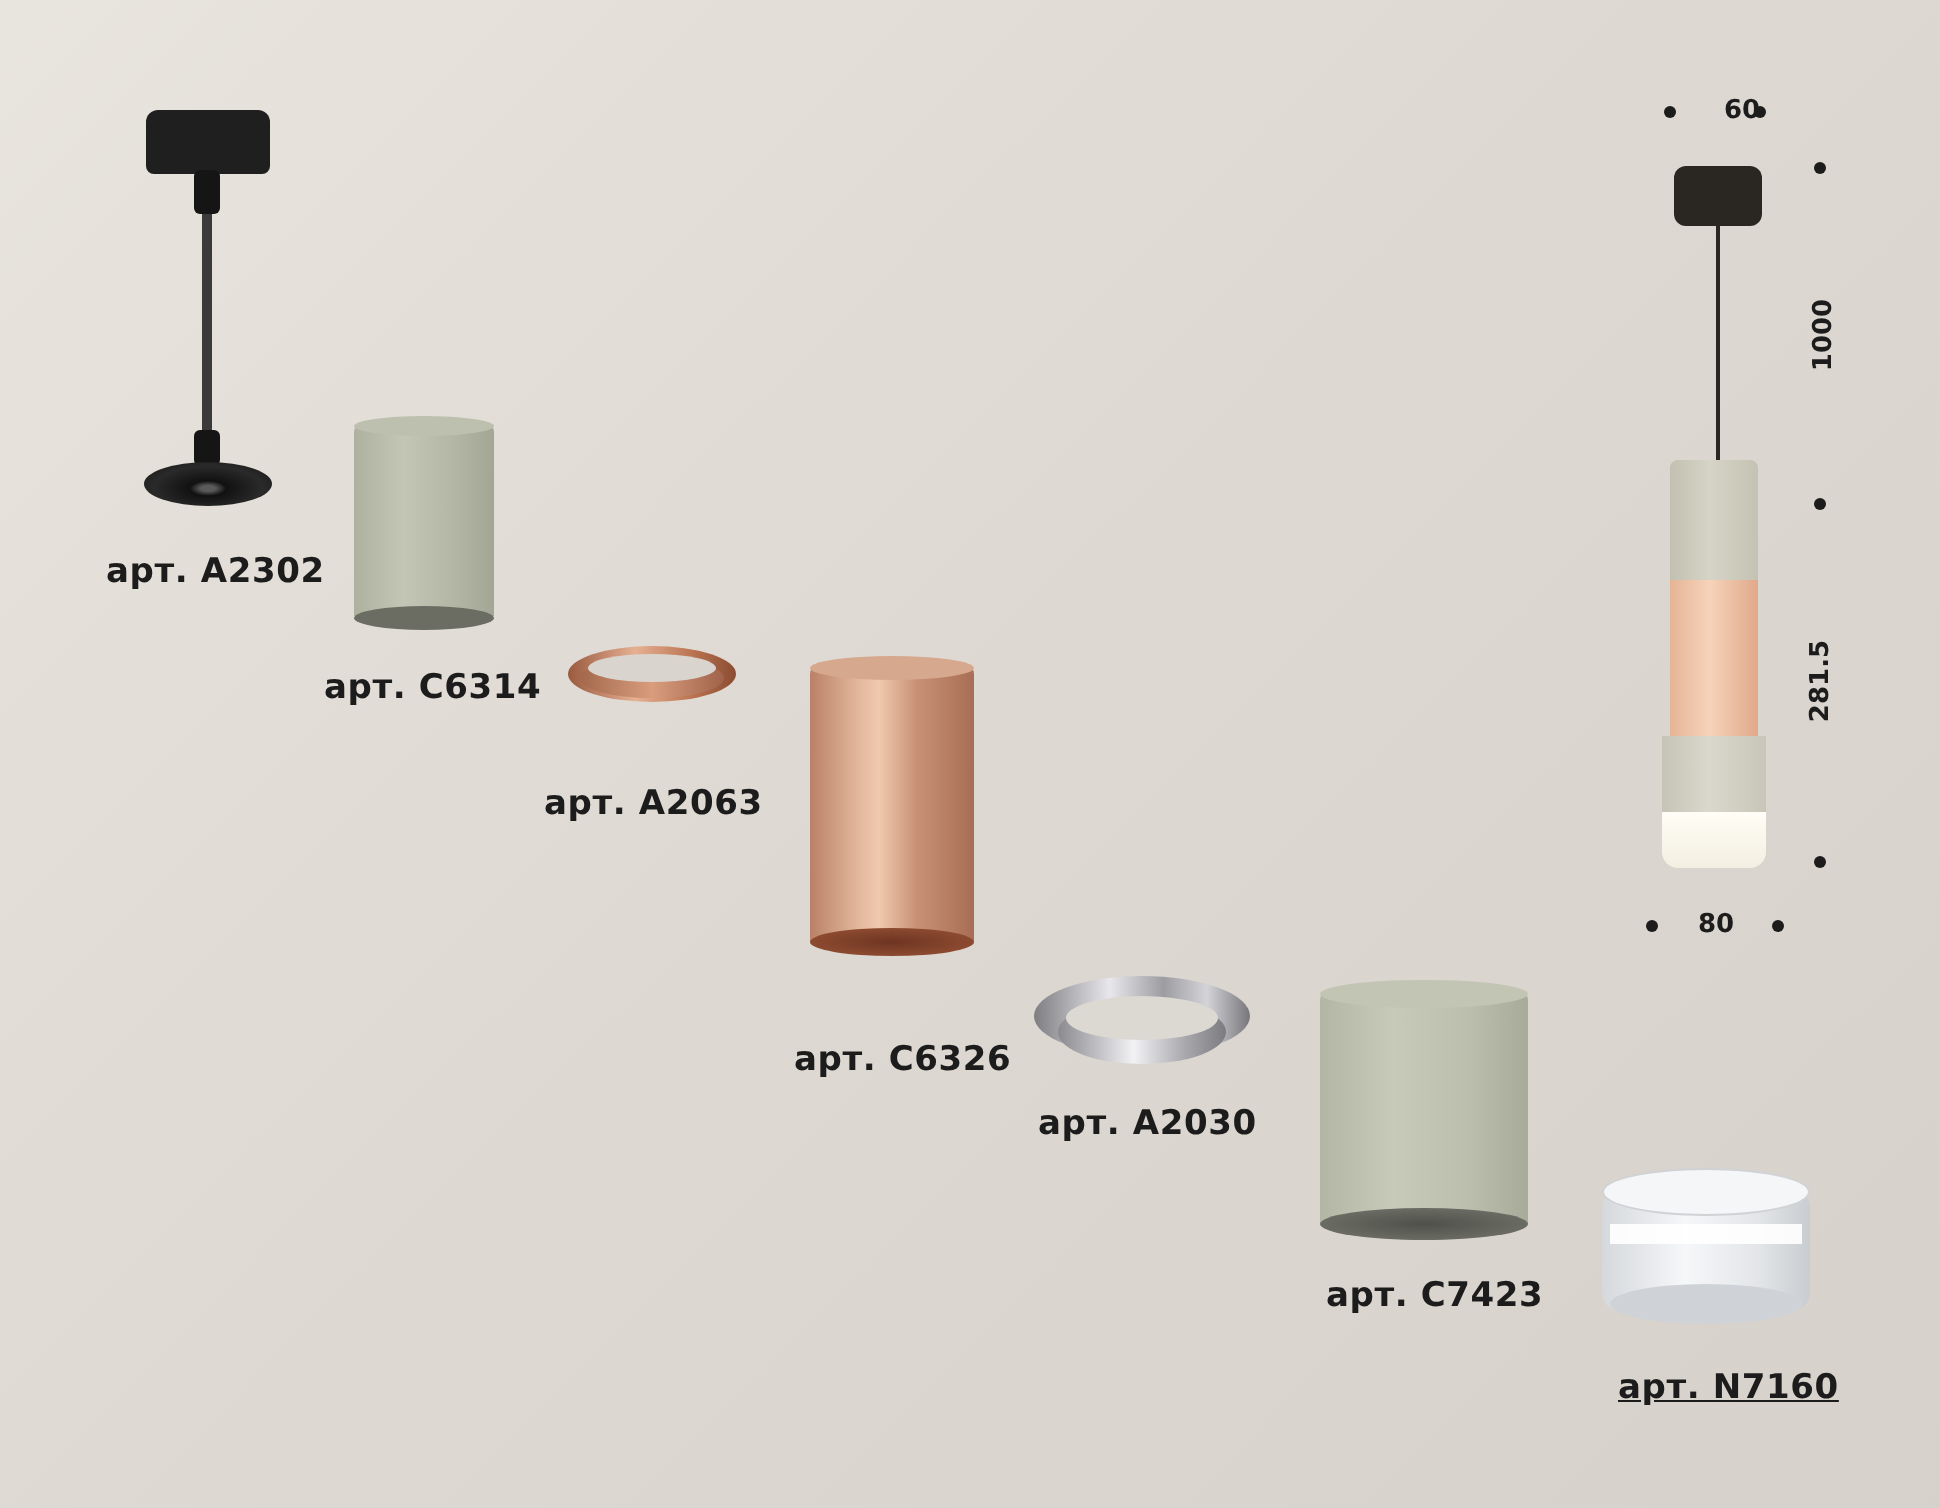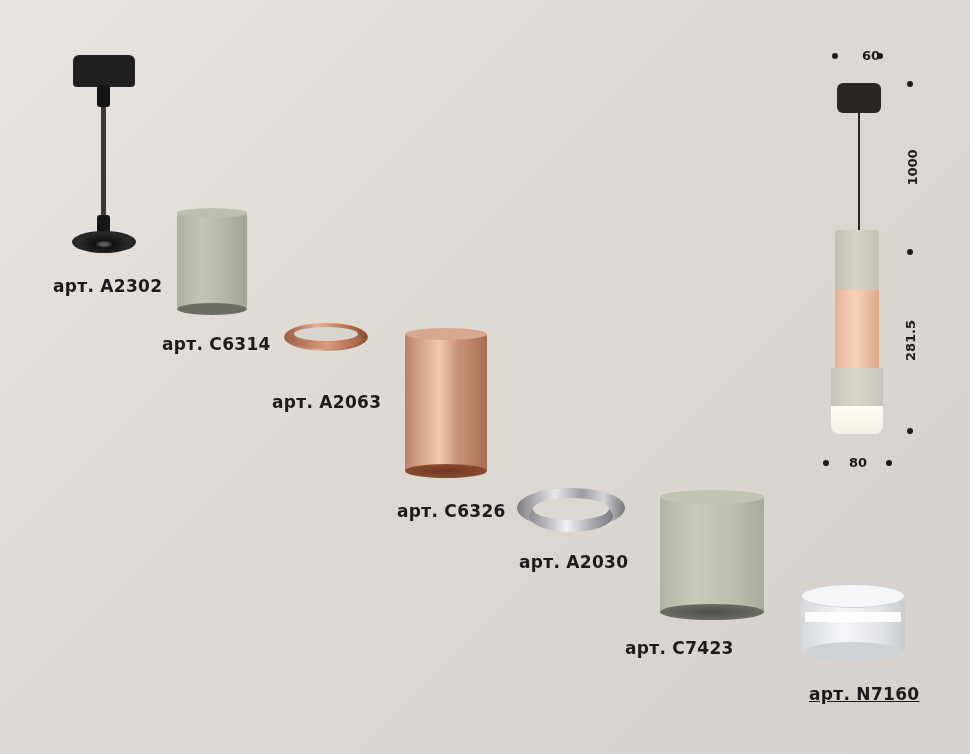--- a/index.html
+++ b/index.html
@@ -43,35 +43,35 @@
   <div class="abs" style="left:6px;top:6px;width:72px;height:20px;border-radius:50%;background:linear-gradient(90deg,#a3684b,#d99c7d 50%,#a0634a);"></div>
   <div class="abs" style="left:10px;top:4px;width:64px;height:14px;border-radius:50%;background:#d9d4cd;"></div>
 </div>
 <div class="label" style="left:272px;top:392px;">арт. A2063</div>
 
 <div class="abs" style="left:405px;top:328px;width:82px;height:150px;">
   <div class="abs" style="left:0;top:5px;width:82px;height:138px;background:linear-gradient(90deg,#b98167 0%,#e4b89d 30%,#f0c9ae 42%,#c89176 65%,#a86e55 100%);border-radius:4px 4px 0 0;"></div>
   <div class="abs" style="left:0;top:0;width:82px;height:12px;border-radius:50%;background:#d6a88d;"></div>
   <div class="abs" style="left:0;top:136px;width:82px;height:14px;border-radius:50%;background:radial-gradient(ellipse,#6e3522,#8c4a30 70%,#b07058);"></div>
 </div>
-<div class="label" style="left:397px;top:501px;text-align:right;">арт. C6326</div>
+<div class="label" style="left:397px;top:520px;text-align:right;">арт. C6326</div>
 
 <div class="abs" style="left:517px;top:488px;width:108px;height:48px;">
   <div class="abs" style="left:0;top:0;width:108px;height:40px;border-radius:50%;background:linear-gradient(90deg,#7d7d82,#e8e8ec 35%,#9c9ca1 60%,#d3d3d8 80%,#77777b);"></div>
   <div class="abs" style="left:12px;top:12px;width:84px;height:32px;border-radius:50%;background:linear-gradient(90deg,#8a8a8f,#f2f2f5 45%,#a9a9ae 75%,#7c7c80);"></div>
   <div class="abs" style="left:16px;top:10px;width:76px;height:22px;border-radius:50%;background:#dcd8d2;"></div>
 </div>
 <div class="label" style="left:519px;top:552px;">арт. A2030</div>
 
 <div class="abs" style="left:660px;top:490px;width:104px;height:130px;">
   <div class="abs" style="left:0;top:6px;width:104px;height:116px;background:linear-gradient(90deg,#b3b6a4 0%,#c7cab9 35%,#bcbfad 70%,#a8ab99 100%);border-radius:4px 4px 0 0;"></div>
   <div class="abs" style="left:0;top:0;width:104px;height:14px;border-radius:50%;background:#c2c5b3;"></div>
   <div class="abs" style="left:0;top:114px;width:104px;height:16px;border-radius:50%;background:radial-gradient(ellipse,#4f5049,#6a6b62 70%,#7c7e72);"></div>
 </div>
-<div class="label" style="left:625px;top:638px;">арт. C7423</div>
+<div class="label" style="left:663px;top:638px;">арт. C7423</div>
 
 <div class="abs" style="left:801px;top:584px;width:104px;height:80px;">
   <div class="abs" style="left:0;top:10px;width:104px;height:62px;background:linear-gradient(90deg,#d5d8dc,#f6f7f9 40%,#e3e5e8 75%,#c9ccd0);border-radius:10px;"></div>
   <div class="abs" style="left:0;top:0;width:104px;height:24px;border-radius:50%;background:#f5f6f8;border:1px solid #d0d2d6;box-sizing:border-box;"></div>
   <div class="abs" style="left:4px;top:28px;width:96px;height:10px;background:rgba(255,255,255,0.9);"></div>
   <div class="abs" style="left:4px;top:58px;width:96px;height:20px;border-radius:50%;background:#cfd2d6;"></div>
 </div>
 <div class="label" style="left:809px;top:684px;text-decoration:underline;">арт. N7160</div>
 
 <div class="abs" style="left:828px;top:80px;width:60px;height:360px;">

